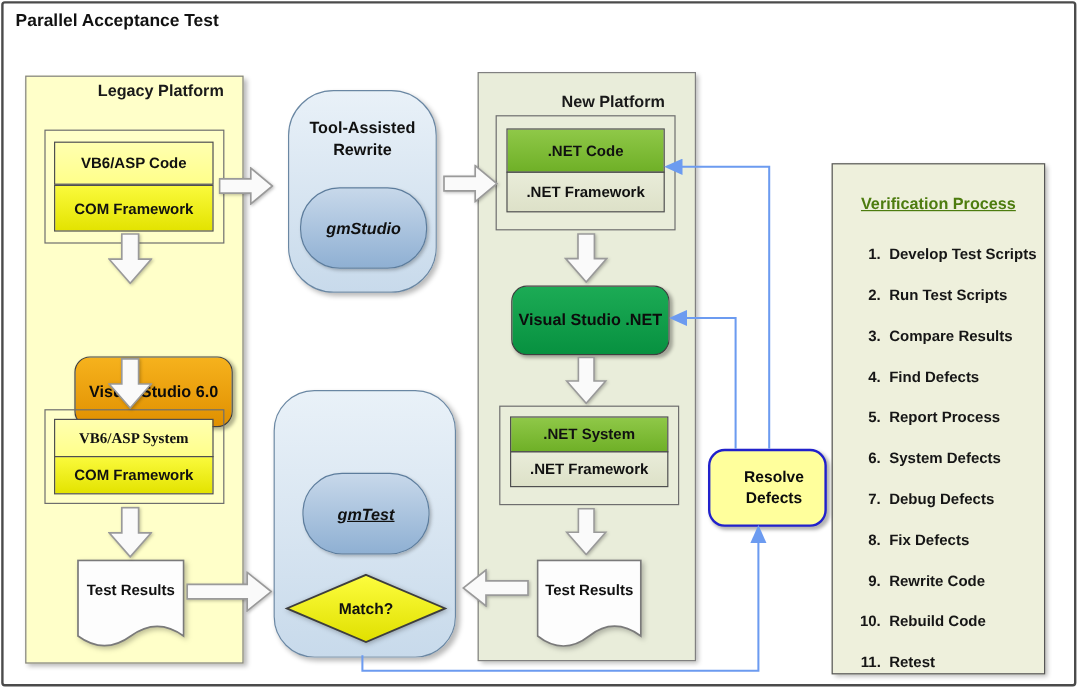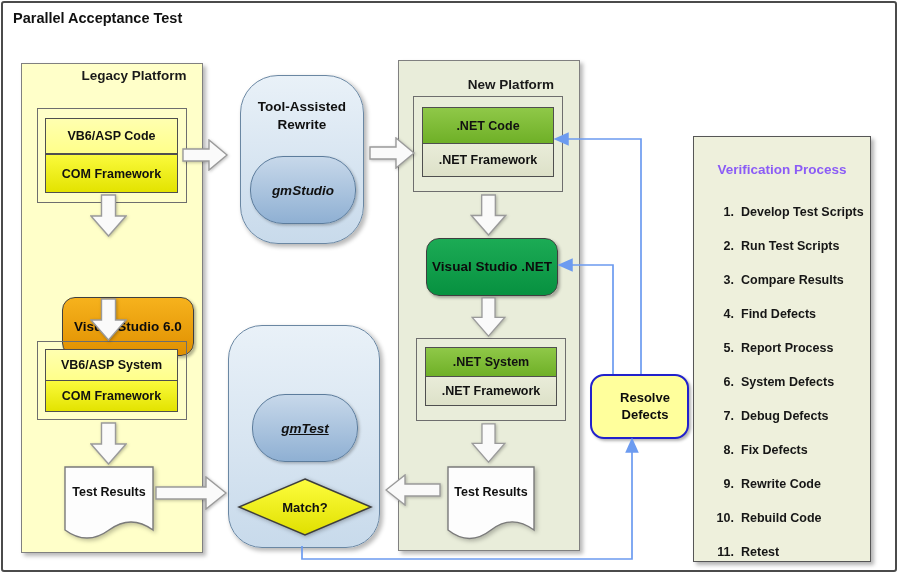--- a/index.html
+++ b/index.html
@@ -41,21 +41,21 @@
 
   
   .diamond{position:absolute;filter:drop-shadow(1.5px 1.5px 2px rgba(0,0,0,0.3));}
   .diamond .dlabel{position:absolute;left:0;right:0;top:0;bottom:0;display:flex;align-items:center;justify-content:center;font-size:13px;font-weight:bold;color:#101010;}
 
   
   .resolve{position:absolute;left:587px;top:371px;width:84px;height:61px;background:var(--resolve-fill,#FFFF9C);border:2.6px solid var(--resolve-border,#2121CC);border-radius:14px;display:flex;align-items:center;justify-content:center;text-align:center;font-weight:bold;font-size:13px;line-height:1.3;color:#0c0c0c;box-shadow:2px 2px 3px rgba(0,0,0,0.3);z-index:6;padding-left:11px;}
 
   
   .verif{position:absolute;left:690px;top:133px;width:176px;height:424px;background:var(--verification-fill,#EEF0DC);border:1.6px solid #565656;box-shadow:2.5px 2.5px 4px rgba(0,0,0,0.3);}
-  .vtitle{position:absolute;left:0;right:0;top:25px;text-align:center;font-size:13.5px;font-weight:bold;color:#8b5cf6;}
+  .vtitle{position:absolute;left:0;right:0;top:25px;text-align:center;font-size:13.5px;font-weight:bold;text-decoration:underline;color:#4d7c0f;}
   .vlist{position:absolute;left:0;top:58px;right:4px;}
   .vitem{display:flex;height:34px;align-items:center;font-size:12.5px;font-weight:bold;color:#161616;}
   .vnum{flex:0 0 40px;text-align:right;}
   .vlab{margin-left:7px;white-space:nowrap;}
 
   
   .barrow{position:absolute;z-index:4;filter:drop-shadow(1.5px 1.5px 1.5px rgba(0,0,0,0.25));}
   .barrow path{fill:#fafafa;stroke:#9a9a9a;stroke-width:1.4;}
 
   
@@ -69,21 +69,21 @@
   <div class="title txt">Parallel Acceptance Test</div>
 
   <div class="platform legacy">
     <div class="plabel" style="top:4px;">Legacy Platform</div>
     <div class="stack" style="left:15px;top:44px;width:148px;height:93px;">
       <div class="cell cell-codey" style="left:7px;top:9px;width:131px;height:34px;">VB6/ASP Code</div>
       <div class="cell cell-comy" style="left:7px;top:45px;width:131px;height:37px;">COM Framework</div>
     </div>
     <div class="toolbox vs6">Visual Studio 6.0</div>
     <div class="stack" style="left:15px;top:277px;width:148px;height:77px;">
-      <div class="cell cell-codey" style="left:7px;top:7px;width:131px;height:30px;">VB6/ASP System</div>
+      <div class="cell cell-codey" style="left:7px;top:7px;width:131px;height:30px;font-family:Liberation Serif, serif;">VB6/ASP System</div>
       <div class="cell cell-comy" style="left:7px;top:38px;width:131px;height:30px;">COM Framework</div>
     </div>
 
     <svg class="barrow" style="left:68px;top:130px;" width="37" height="43" viewBox="0 0 37 43">
         <path d="M11.5,1 H25.5 V22 H36 L18.5,42 L1,22 H11.5 Z"></path>
       </svg>
     <svg class="barrow" style="left:68px;top:234px;" width="37" height="43" viewBox="0 0 37 43">
         <path d="M11.5,1 H25.5 V22 H36 L18.5,42 L1,22 H11.5 Z"></path>
       </svg>
     <svg class="barrow" style="left:68px;top:358px;" width="37" height="43" viewBox="0 0 37 43">

